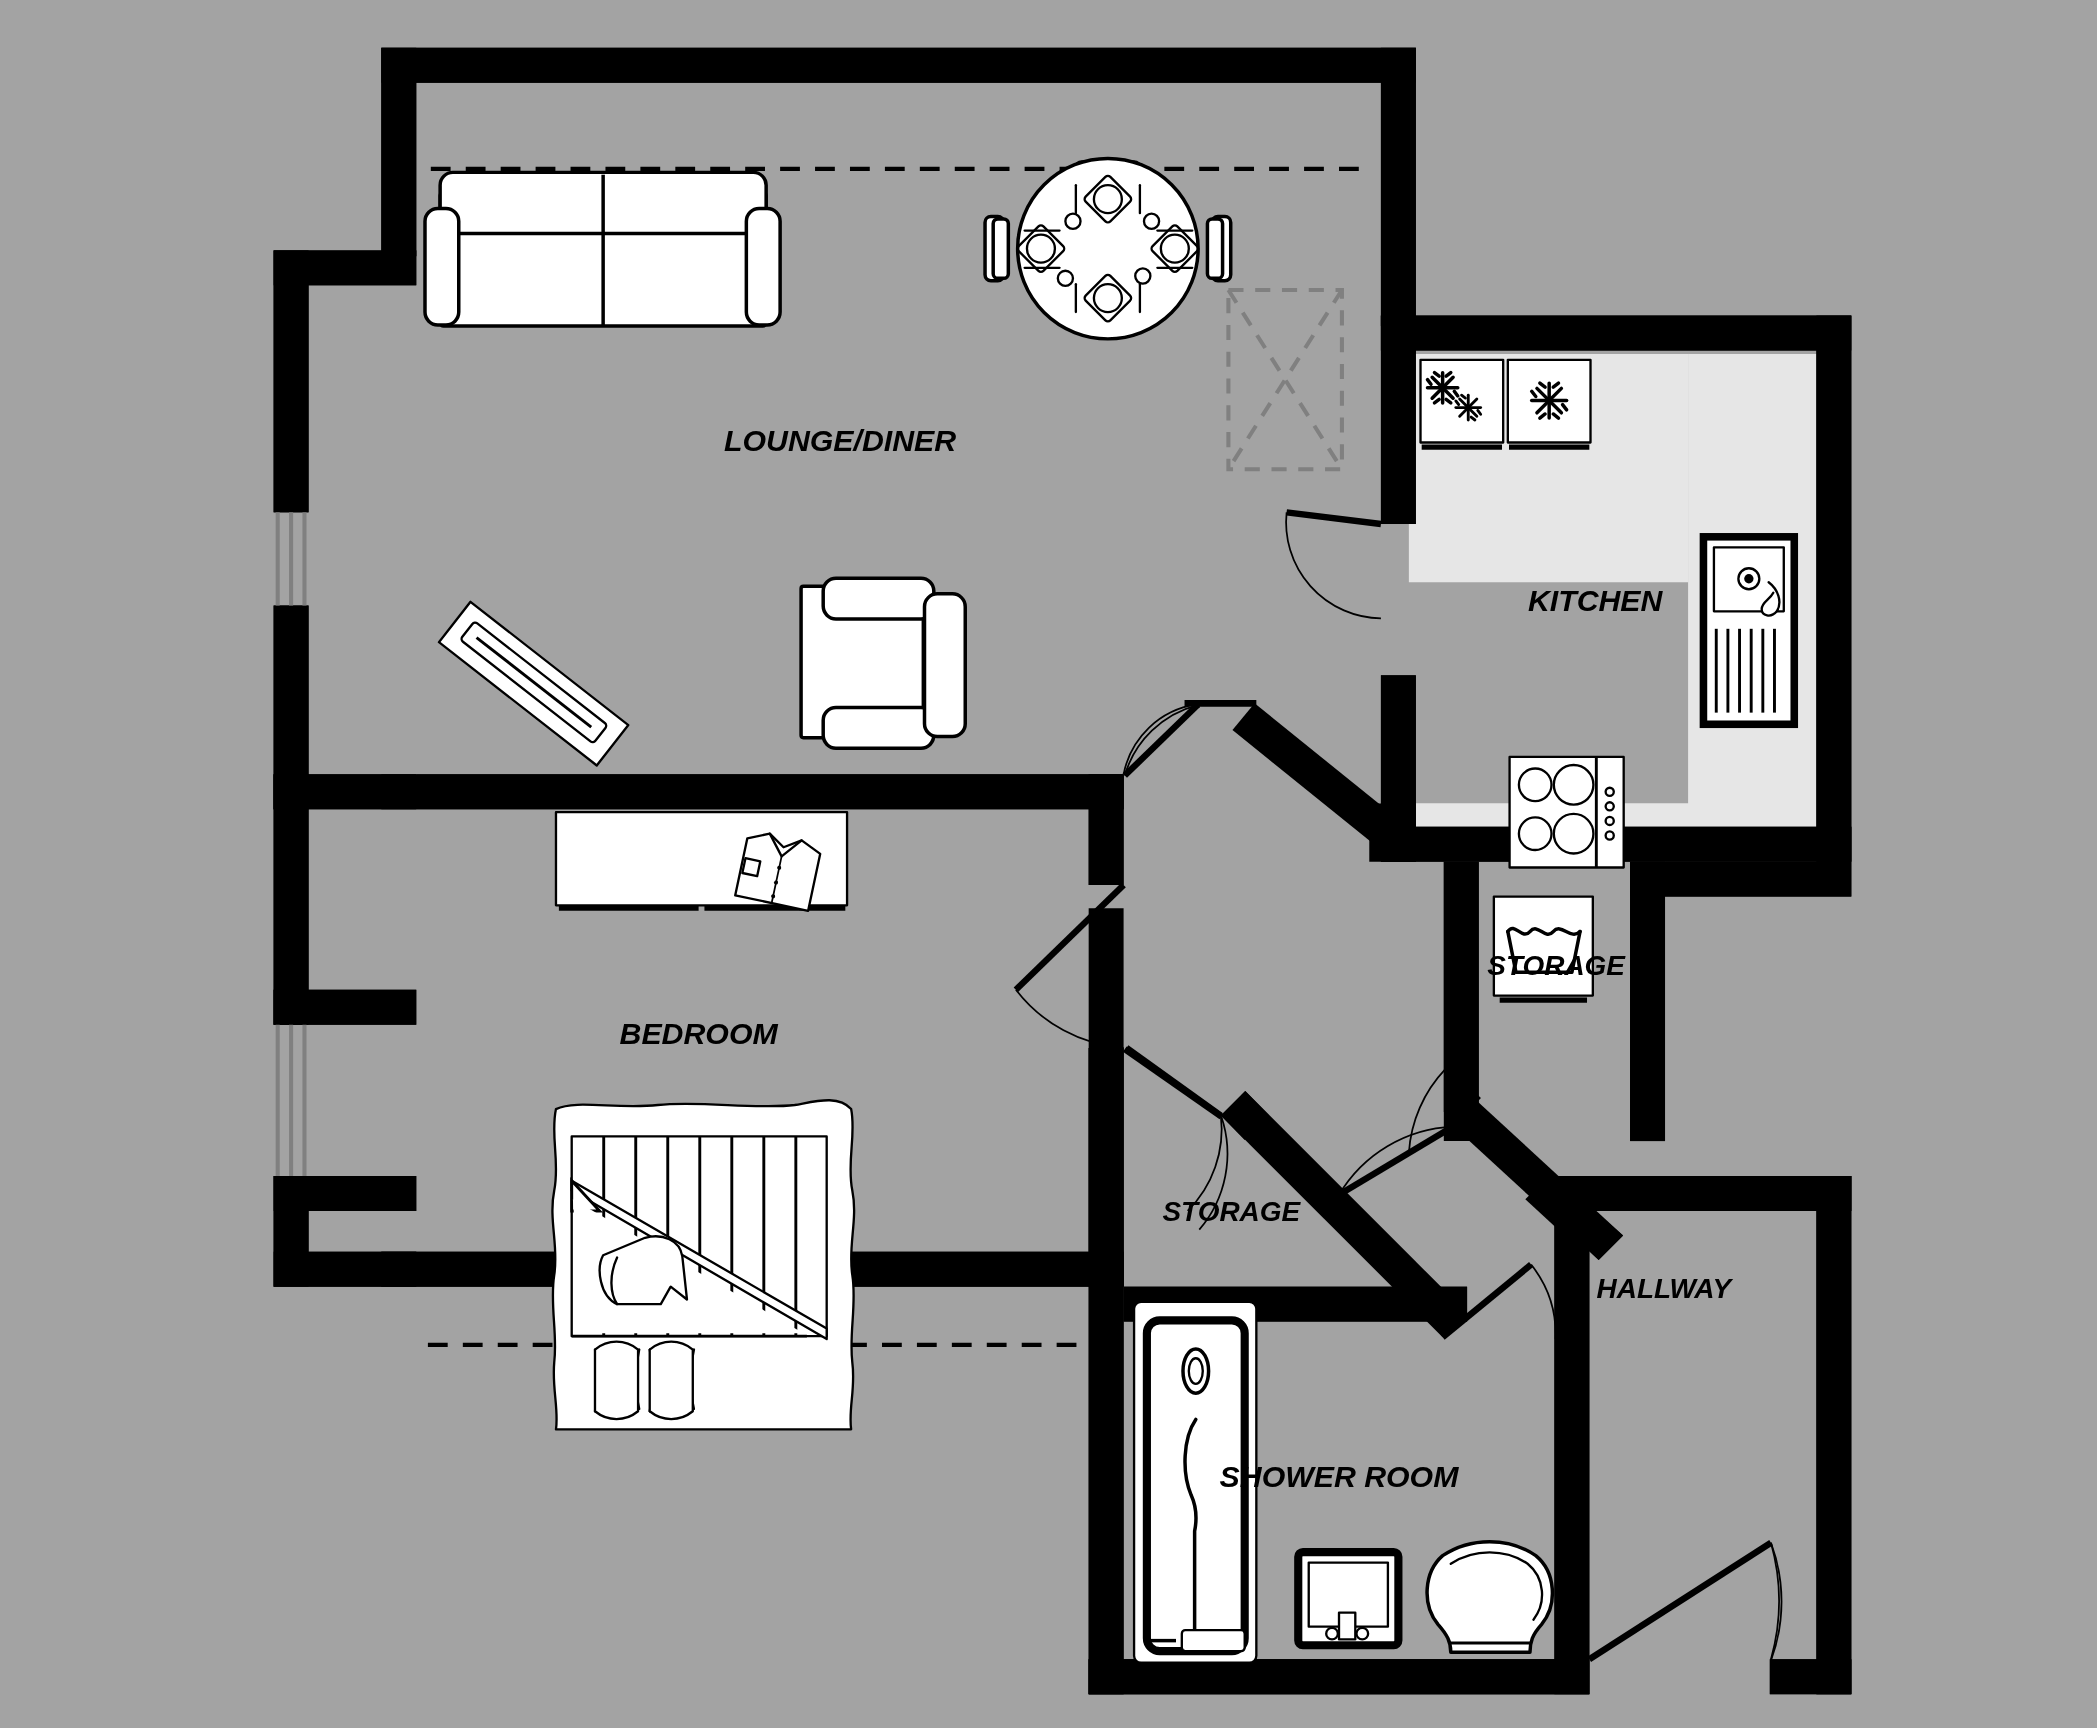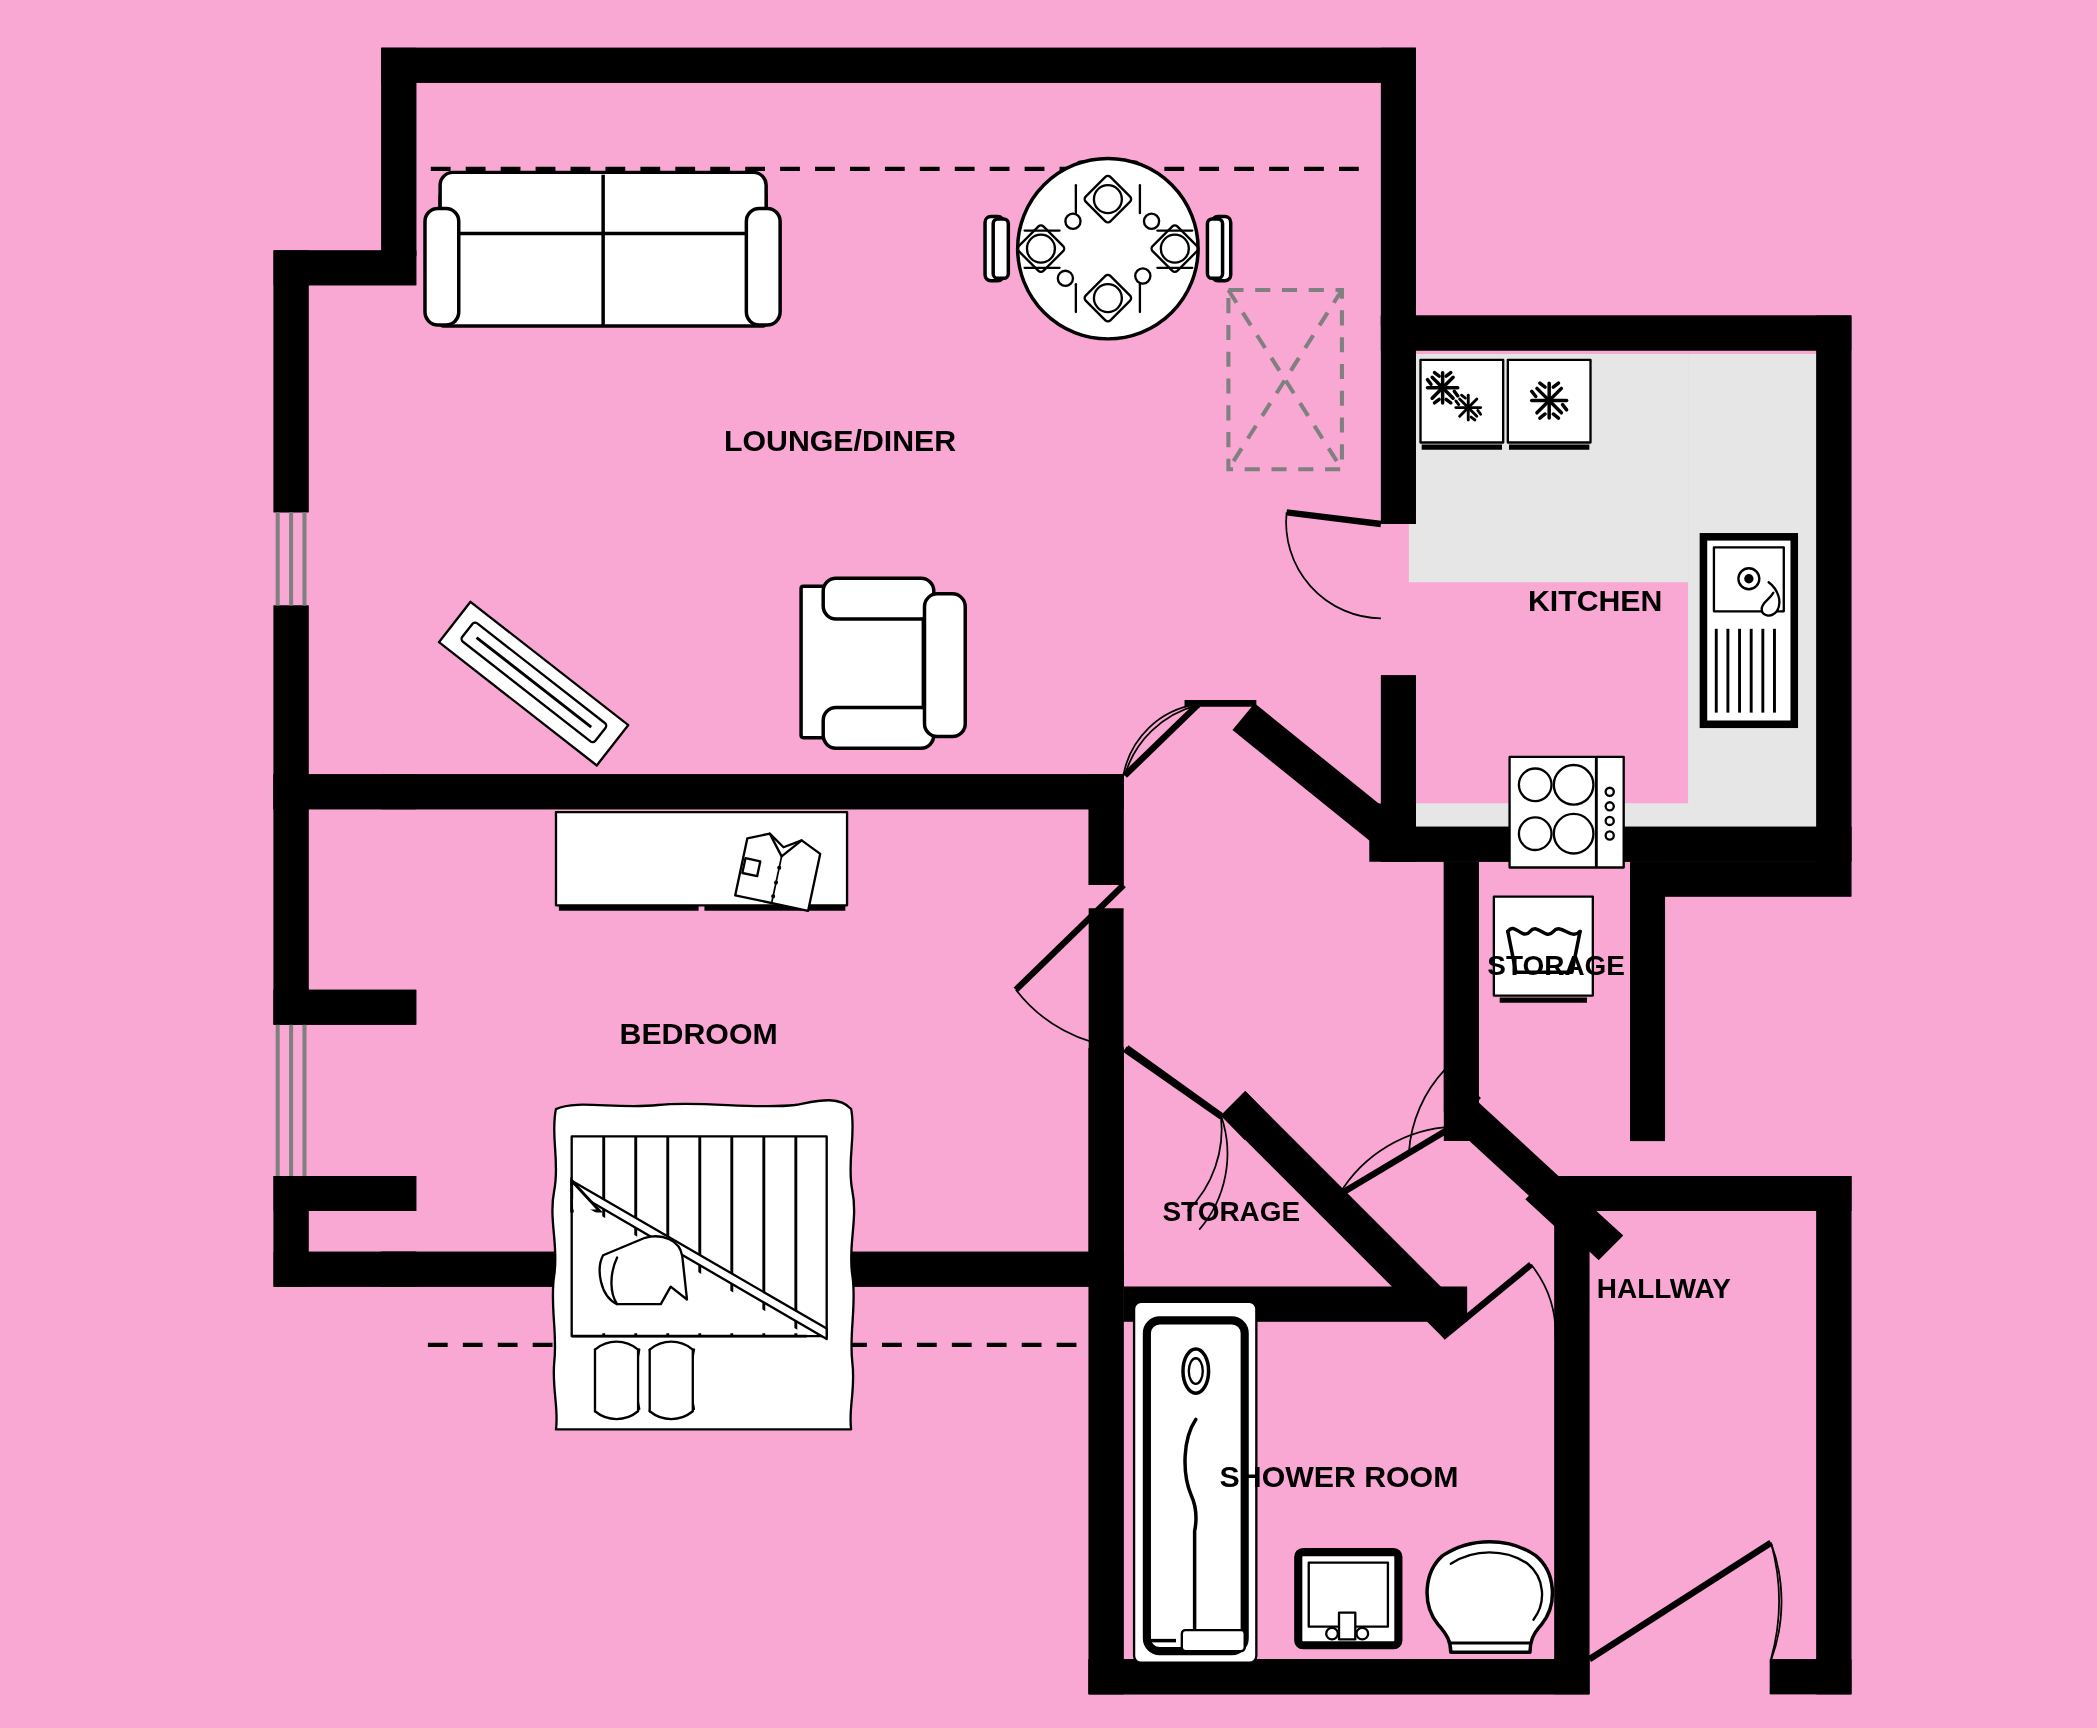--- a/index.html
+++ b/index.html
@@ -1,17 +1,17 @@
 <!DOCTYPE html>
 <html style="font-size:9.3px"><head>
 <meta charset="utf-8">
 <style>
   html,body{margin:0;padding:0;background:#ffffff;}
   body{font-family:"Liberation Sans", sans-serif;}
-  #plan-wrap{position:relative;width:2097px;height:1728px;background:#f9a8d4;overflow:hidden;}
+  #plan-wrap{position:relative;width:2097px;height:1728px;background:#a3a3a3;overflow:hidden;font-style:italic;}
   svg#floorplan{display:block;width:2097px;height:1728px;}
   .wall{fill:#000000;}
   .worktop{fill:#e6e6e6;}
   .furn{fill:#ffffff;stroke:#000000;stroke-width:6;stroke-linejoin:round;stroke-linecap:round;}
   .furn-thin{fill:#ffffff;stroke:#000000;stroke-width:4;stroke-linejoin:round;stroke-linecap:round;}
   .furn-none{fill:none;stroke:#000000;stroke-width:6;stroke-linejoin:round;stroke-linecap:round;}
   .furn-none-thin{fill:none;stroke:#000000;stroke-width:4;stroke-linejoin:round;stroke-linecap:round;}
   .swing{fill:none;stroke:#000000;stroke-width:3;}
   .doorleaf{fill:none;stroke:#000000;stroke-width:11;stroke-linecap:butt;}
   .window-line{stroke:#808080;stroke-width:7;stroke-linecap:butt;}

